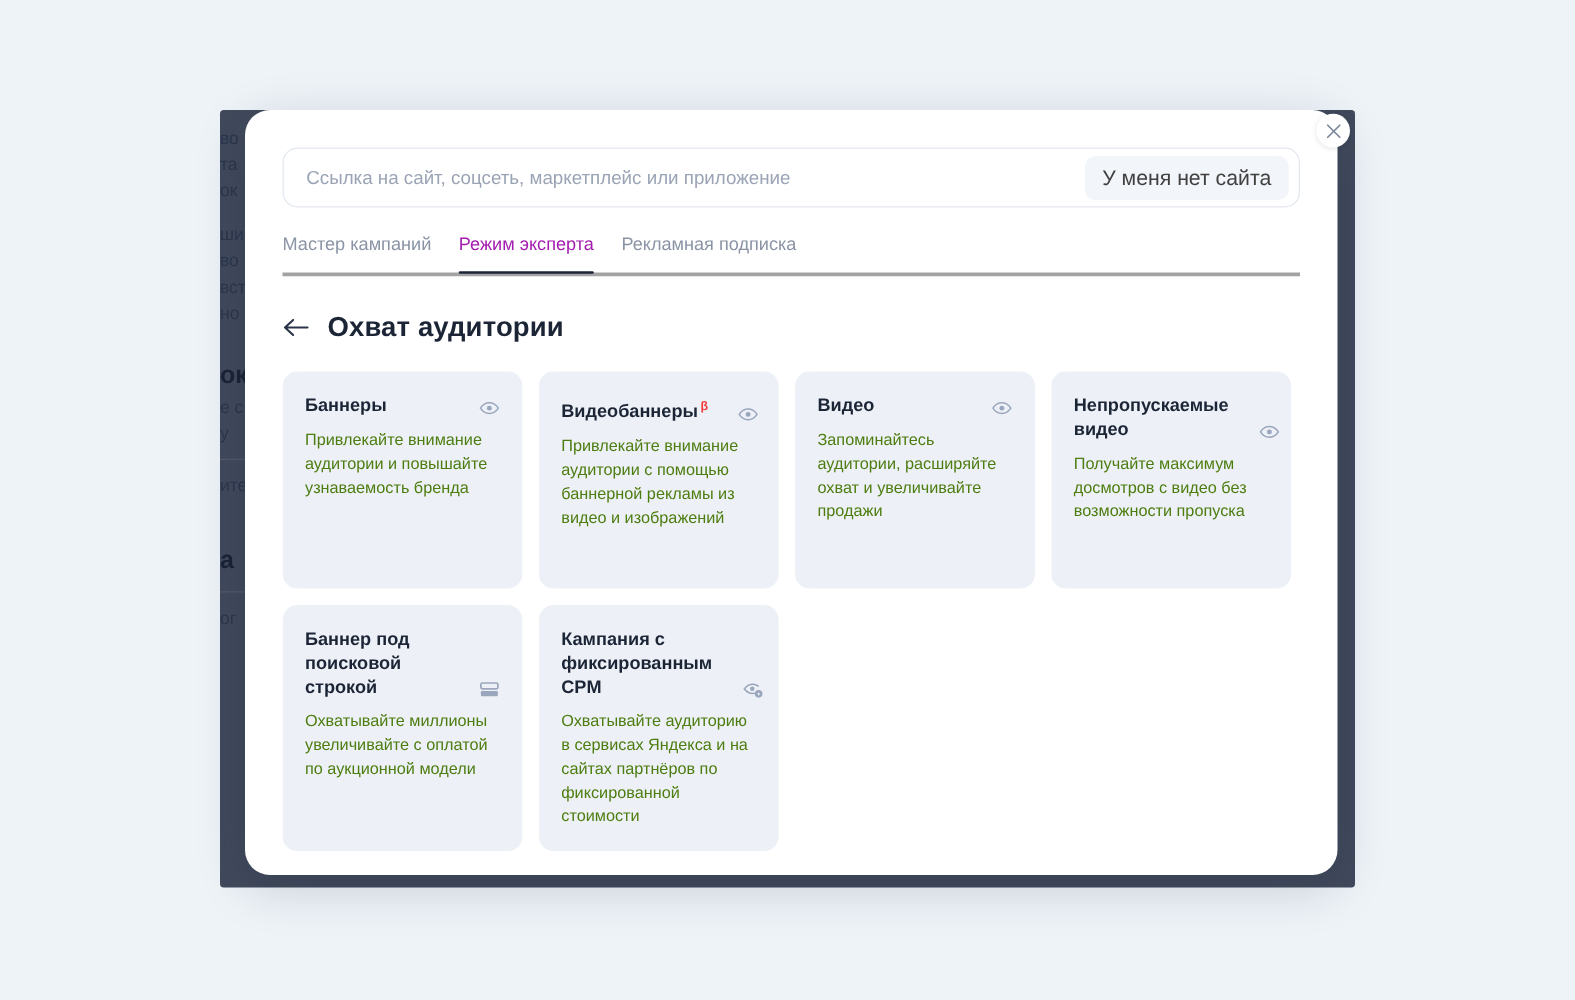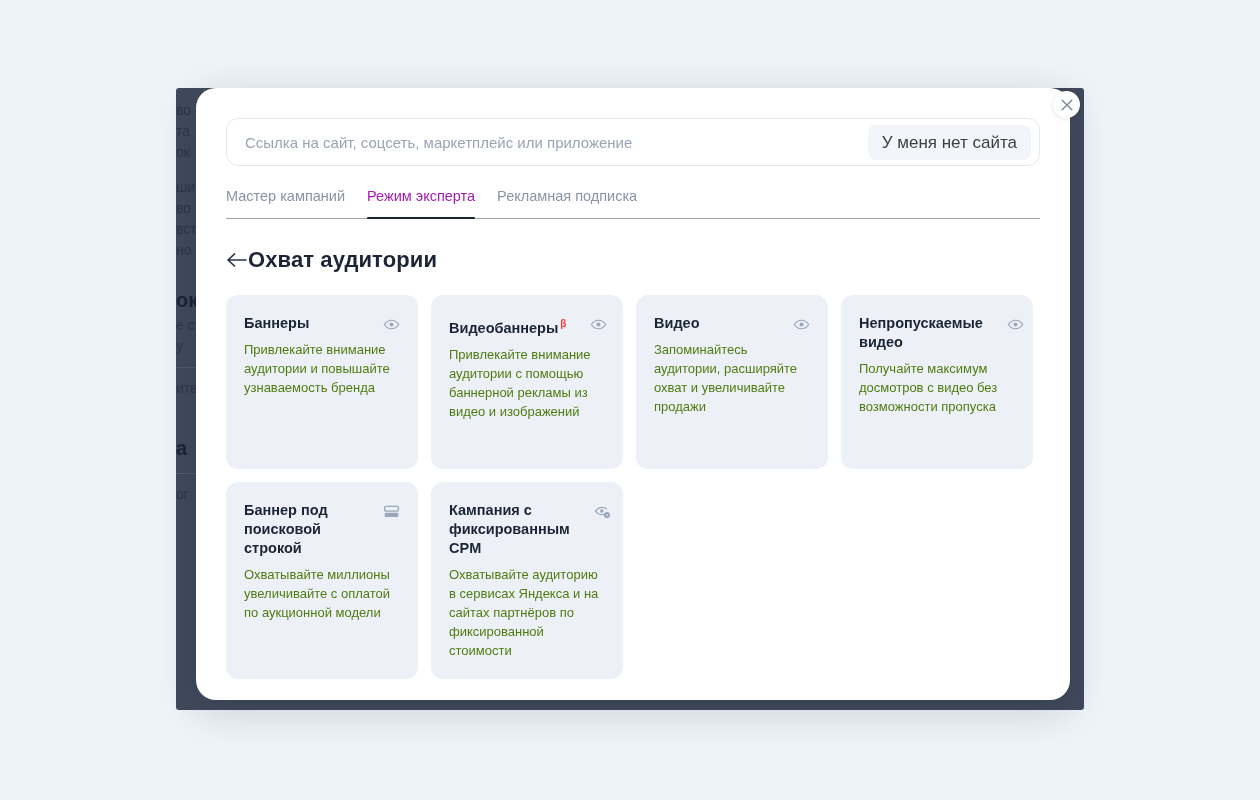--- a/index.html
+++ b/index.html
@@ -111,21 +111,21 @@
     cursor: pointer;
     white-space: nowrap;
   }
 
   
   .tabs {
     position: relative;
     margin-top: 20px;
     display: flex;
     gap: 22px;
-    border-bottom: 1px solid #a3a3a3;
+    border-bottom: 3px solid #a3a3a3;
   }
   .tab {
     position: relative;
     background: none;
     border: none;
     font-family: inherit;
     font-size: 14.5px;
     color: #8b94a5;
     padding: 2px 0 14px 0;
     cursor: pointer;
@@ -138,20 +138,21 @@
     left: 0; right: 0; bottom: -1px;
     height: 2.5px;
     background: #1c2536;
     border-radius: 2px;
   }
 
   
   .section-head {
     display: flex;
     align-items: center;
+    gap: 14px;
     margin-top: 28px;
     margin-bottom: 22px;
   }
   .back-btn {
     background: none;
     border: none;
     padding: 0;
     cursor: pointer;
     line-height: 0;
     color: #2b3448;
@@ -176,21 +177,21 @@
     padding: 18px 17px 18px 17px;
     min-height: 174px;
     cursor: pointer;
     position: relative;
     border: 1px solid transparent;
     transition: background .12s;
   }
 
   .card-head {
     display: flex;
-    align-items: flex-start;
+    align-items: flex-end;
     justify-content: space-between;
     gap: 24px;
   }
   .card-title {
     font-size: 14.5px;
     font-weight: 700;
     color: #1c2536;
     line-height: 19px;
     max-width: 132px;
   }

